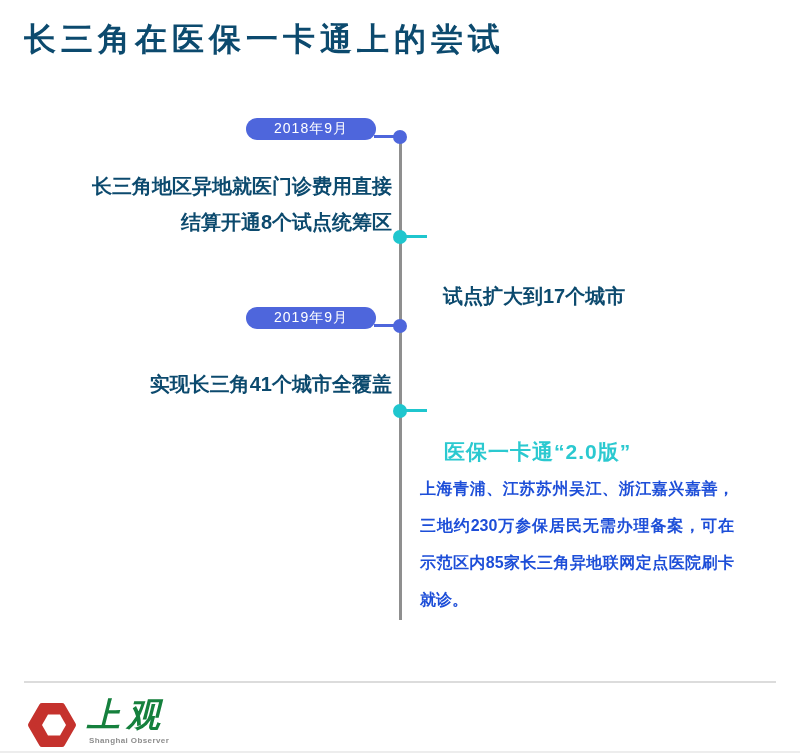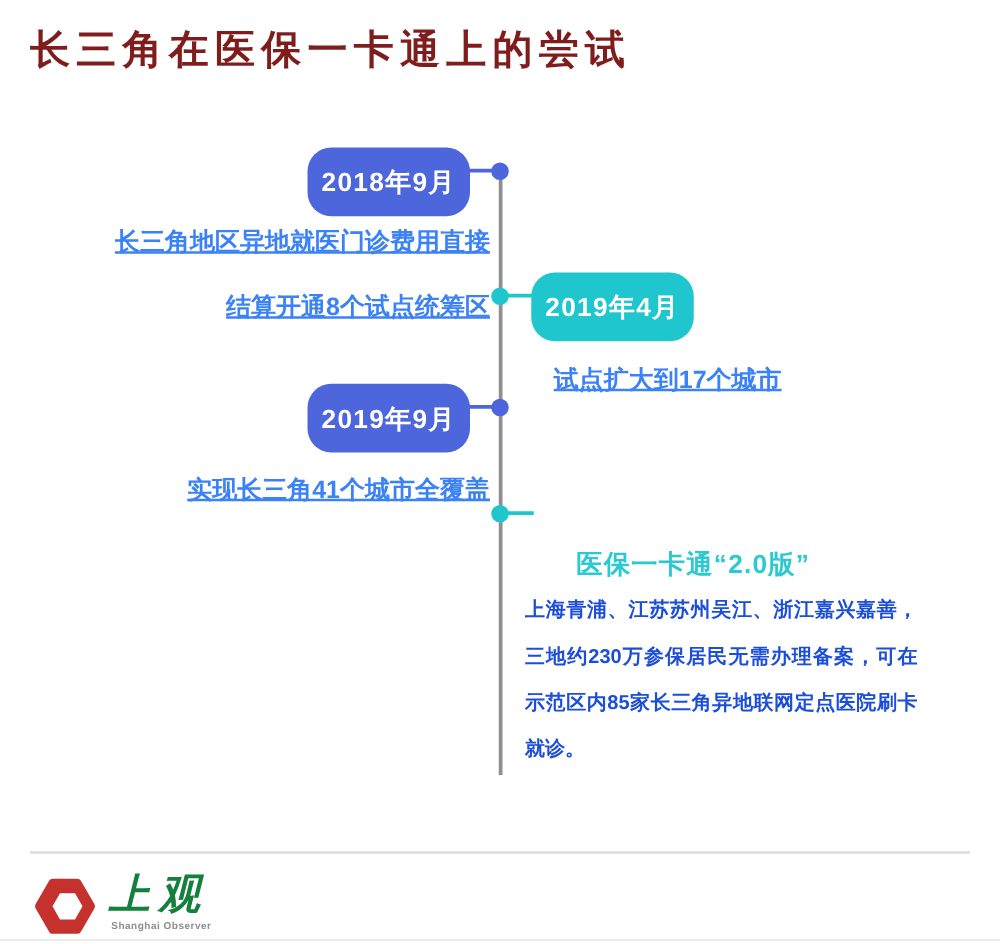--- a/index.html
+++ b/index.html
@@ -2,42 +2,42 @@
 <html><head>
 <meta charset="utf-8">
 <style>
   html,body{margin:0;padding:0;background:#fff;}
   .canvas{
     position:relative;width:800px;height:755px;background:#ffffff;overflow:hidden;
     font-family:"Liberation Sans","DejaVu Sans",sans-serif;
   }
   .page-title{
     position:absolute;left:24px;top:18px;margin:0;
-    font-size:32px;font-weight:700;color:#7f1d1d;letter-spacing:5px;
+    font-size:32px;font-weight:700;color:#0c4a6e;letter-spacing:5px;
   }
   
   .axis{position:absolute;left:399px;top:137px;width:3px;height:483px;background:#8f8f8f;}
   
   .pill{
-    position:absolute;width:130px;height:55px;border-radius:19px;
+    position:absolute;width:130px;height:22px;border-radius:19px;
     display:flex;align-items:center;justify-content:center;
-    color:#ffffff;font-size:21px;font-weight:700;letter-spacing:1px;
+    color:#ffffff;font-size:14px;font-weight:400;letter-spacing:1px;
   }
   .pill.blue{background:#4e66dc;}
   .pill.teal{background:#1fc6ce;}
   .dot{position:absolute;width:14px;height:14px;border-radius:50%;}
   .dot.blue{background:#4e66dc;}
   .dot.teal{background:#1fc6ce;}
   .connector{position:absolute;height:3px;}
   .connector.blue{background:#4e66dc;}
   .connector.teal{background:#1fc6ce;}
   
   .desc{
-    position:absolute;font-size:20px;font-weight:700;color:#3b82f6;
-    line-height:52px;white-space:pre-line;text-decoration:underline;
+    position:absolute;font-size:20px;font-weight:700;color:#0c4a6e;
+    line-height:36px;white-space:pre-line;
   }
   .desc.align-right{text-align:right;}
   .sub-label{
     position:absolute;font-size:21px;font-weight:700;color:#2bc9d0;letter-spacing:1px;line-height:40px;
   }
   .paragraph{
     position:absolute;left:420px;top:470px;width:314px;
     font-size:16px;font-weight:700;color:#1d4ed8;line-height:37px;text-align:justify;
   }
   
@@ -65,31 +65,30 @@
   <div class="axis"></div>
 
   <div class="pill blue" style="left:246px;top:118px;">2018年9月</div>
   <div class="connector blue" style="left:374px;top:135px;width:22px;"></div>
   <div class="dot blue" style="left:393px;top:130px;"></div>
   <div class="desc align-right" style="right:408px;top:168px;">长三角地区异地就医门诊费用直接
 结算开通8个试点统筹区</div>
 
   <div class="dot teal" style="left:393px;top:230px;"></div>
   <div class="connector teal" style="left:405px;top:235px;width:22px;"></div>
-  <div class="pill teal" style="left:425px;top:218px;">2019年4月</div>
   <div class="desc" style="left:443px;top:278px;text-align:right;">试点扩大到17个城市</div>
 
   <div class="pill blue" style="left:246px;top:307px;">2019年9月</div>
   <div class="connector blue" style="left:374px;top:324px;width:22px;"></div>
   <div class="dot blue" style="left:393px;top:319px;"></div>
   <div class="desc align-right" style="right:408px;top:366px;margin-left:47px;">实现长三角41个城市全覆盖</div>
 
   <div class="dot teal" style="left:393px;top:404px;"></div>
   <div class="connector teal" style="left:405px;top:409px;width:22px;"></div>
-  <div class="sub-label" style="left:461px;top:432px;">医保一卡通“2.0版”</div>
+  <div class="sub-label" style="left:444px;top:432px;">医保一卡通“2.0版”</div>
   <div class="paragraph">上海青浦、江苏苏州吴江、浙江嘉兴嘉善，三地约230万参保居民无需办理备案，可在示范区内85家长三角异地联网定点医院刷卡就诊。</div>
 
   <div class="divider"></div>
 
   <div class="logo">
     <svg class="logo-hex" width="50" height="46" viewBox="0 0 50 46">
       <path d="M 4 23 L 15 4 L 35 4 L 46 23 L 35 42 L 15 42 Z" fill="#c5322d" stroke="#c5322d" stroke-width="6" stroke-linejoin="round"></path>
       <path d="M 15 23 L 21 12.5 L 33 12.5 L 39 23 L 33 33.5 L 21 33.5 Z" fill="#ffffff"></path>
     </svg>
     <div class="logo-text">上观</div>

